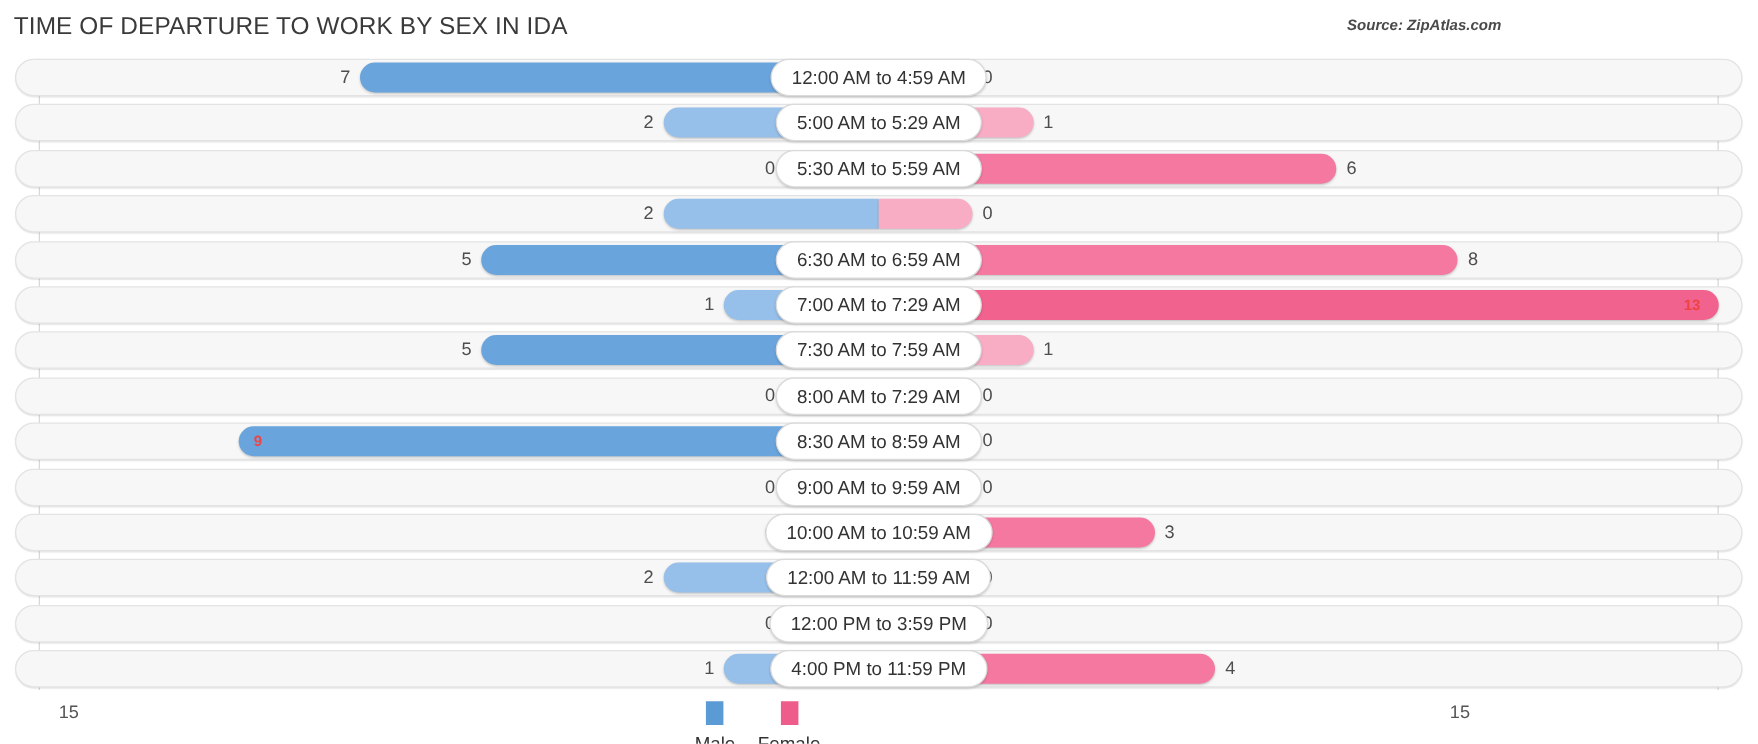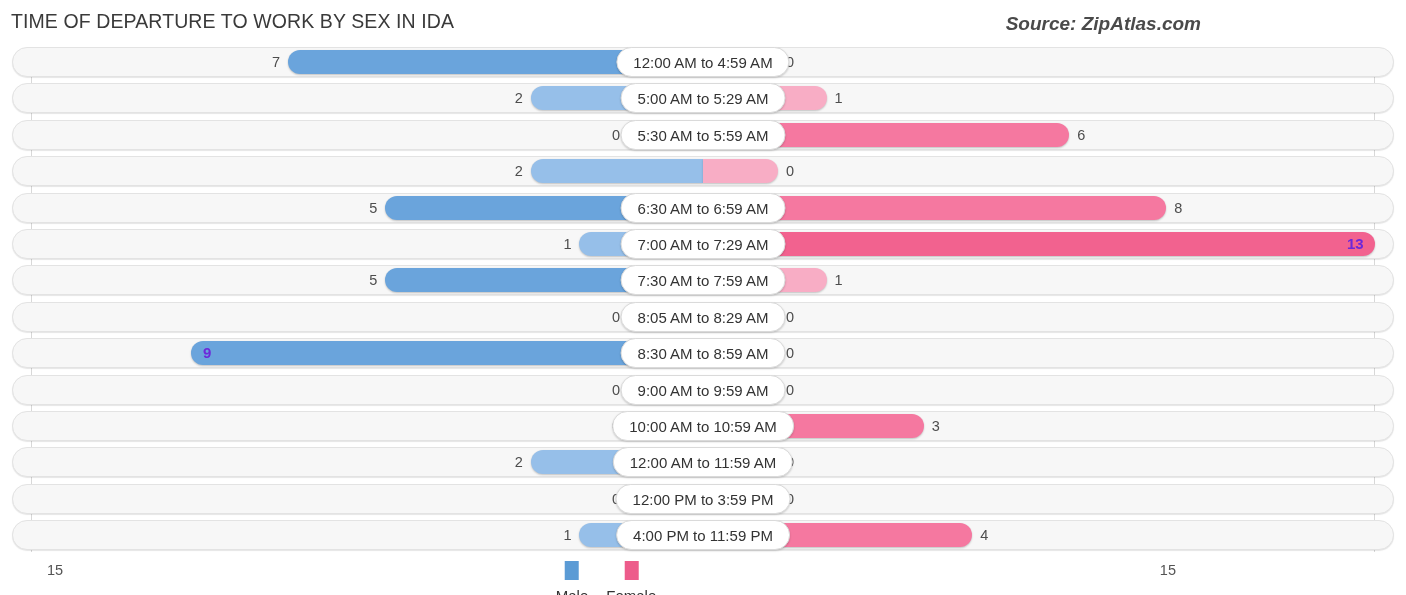--- a/index.html
+++ b/index.html
@@ -29,21 +29,21 @@
     left: 11px; top: 10px;
     font-size: 19.5px;
     letter-spacing: .1px;
     color: #3a3a3a;
     font-weight: 400;
     white-space: nowrap;
   }
   .source-note {
     position: absolute;
     right: 11px; top: 13px;
-    font-size: 19px;
+    font-size: 12px;
     font-style: italic;
     font-weight: bold;
     color: #4a4a4a;
     white-space: nowrap;
   }
 
   
   .plot {
     position: absolute;
     left: 0; top: 47px;
@@ -107,23 +107,23 @@
     line-height: 30px;
     font-size: 14.5px;
     color: #4d4d4d;
     z-index: 3;
     white-space: nowrap;
   }
   .val.male-out   { text-align: right; }
   .val.female-out { text-align: left; }
   
   .val.inside {
-    color: #6d28d9;
+    color: #ef4444;
     font-weight: bold;
-    font-size: 15px;
+    font-size: 12px;
   }
 
   
   .cat-pill {
     position: absolute;
     top: 0;
     left: 50%;
     transform: translateX(-50%);
     height: 30px;
     line-height: 29px;
@@ -248,21 +248,21 @@
           <div class="bar female" style="width: 123.546px; background: rgb(248, 173, 197);"></div>
           <div class="val female-out" style="left: 834.546px;">1</div>
           <div class="cat-pill">7:30 AM to 7:59 AM</div>
         </div>
         <div class="row">
           <div class="track"></div>
           <div class="bar male" style="width: 75px; background: rgb(150, 191, 233);"></div>
           <div class="val male-out" style="right: 786px;">0</div>
           <div class="bar female" style="width: 75px; background: rgb(248, 173, 197);"></div>
           <div class="val female-out" style="left: 786px;">0</div>
-          <div class="cat-pill">8:05 AM to 8:29 AM</div>
+          <div class="cat-pill">8:00 AM to 7:29 AM</div>
         </div>
         <div class="row">
           <div class="track"></div>
           <div class="bar male" style="width: 511.914px; background: rgb(106, 164, 220);"></div>
           <div class="val inside" style="left: 203.086px; line-height: 30px;">9</div>
           <div class="bar female" style="width: 75px; background: rgb(248, 173, 197);"></div>
           <div class="val female-out" style="left: 786px;">0</div>
           <div class="cat-pill">8:30 AM to 8:59 AM</div>
         </div>
         <div class="row">

